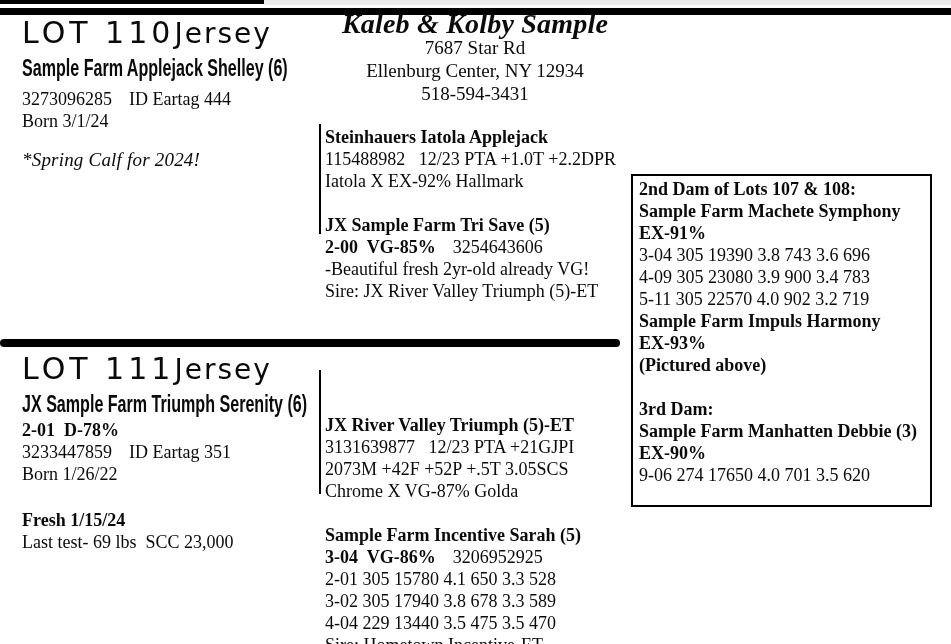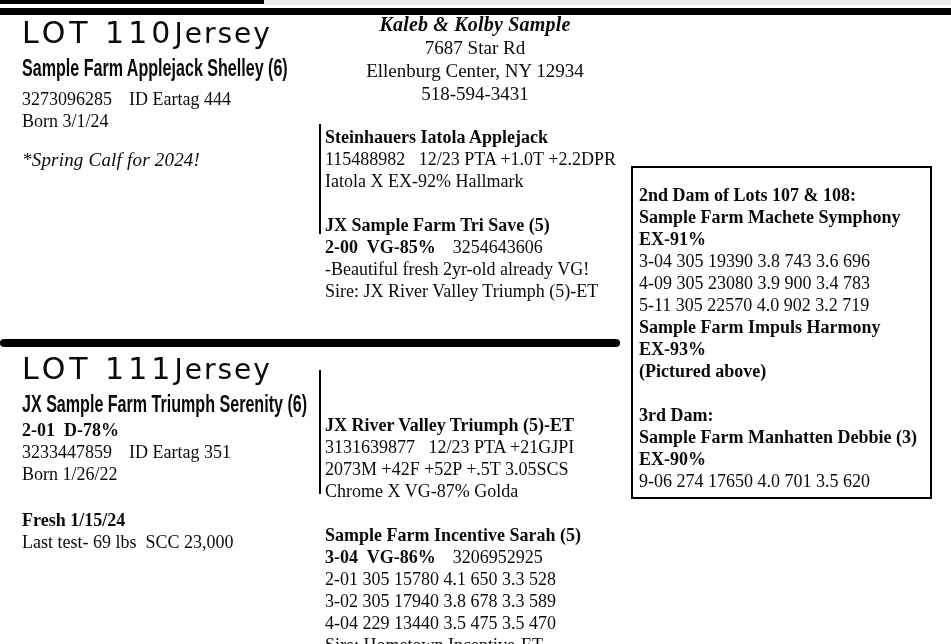--- a/index.html
+++ b/index.html
@@ -31,30 +31,30 @@
     transform:scaleX(0.67);transform-origin:0 50%;white-space:nowrap;letter-spacing:0px;margin-top:2px;
   }
   .line{font-size:18px;line-height:22px;white-space:pre;}
   .b{font-weight:700;}
   .u{text-decoration:underline;}
   .gap{margin-left:17px;}
   .spacer{height:22px;}
   .note{font-weight:400;font-style:italic;font-size:19px;margin-top:17px;letter-spacing:0.2px;}
 
   .consignor{position:absolute;left:290px;top:12px;width:370px;text-align:center;}
-  .consignor .name{font-weight:700;font-style:italic;font-size:20px;line-height:24px;letter-spacing:0.2px;}
+  .consignor .name{font-weight:700;font-style:italic;font-size:28px;line-height:24px;letter-spacing:0.2px;}
   .consignor .line{font-size:19px;line-height:23px;}
 
   .ped-col{position:absolute;left:325px;width:305px;}
   .ped-col-110{top:126px;}
   .ped-col-111{top:367px;margin-top:47px;}
 
   .info-box{
-    position:absolute;left:631px;top:166px;width:301px;height:333px;
-    border:2px solid #000;box-sizing:border-box;padding:16px 0 0 6px;
+    position:absolute;left:631px;top:174px;width:301px;height:333px;
+    border:2px solid #000;box-sizing:border-box;padding:2px 0 0 6px;
   }
   .info-box .line{font-size:18px;line-height:22px;}
 </style>
 </head>
 <body>
 
 <div class="page">
 
   <div class="strip-black"></div>
   <div class="strip-gray"></div>

